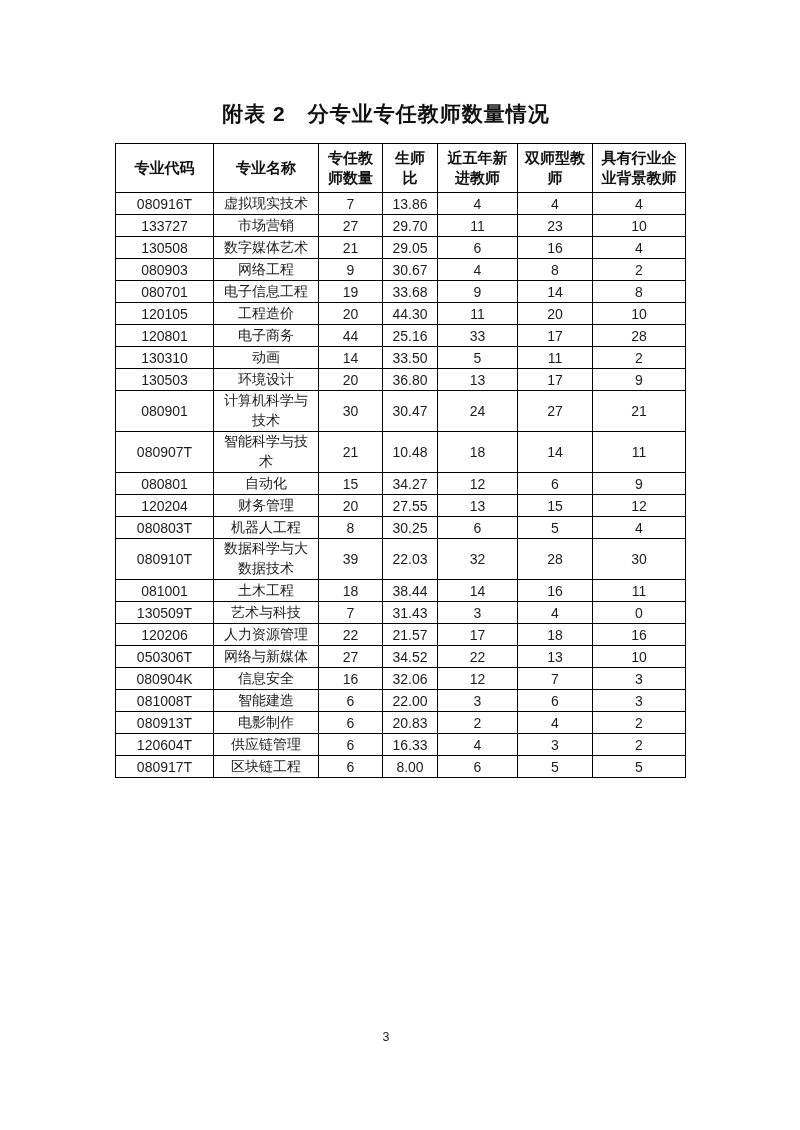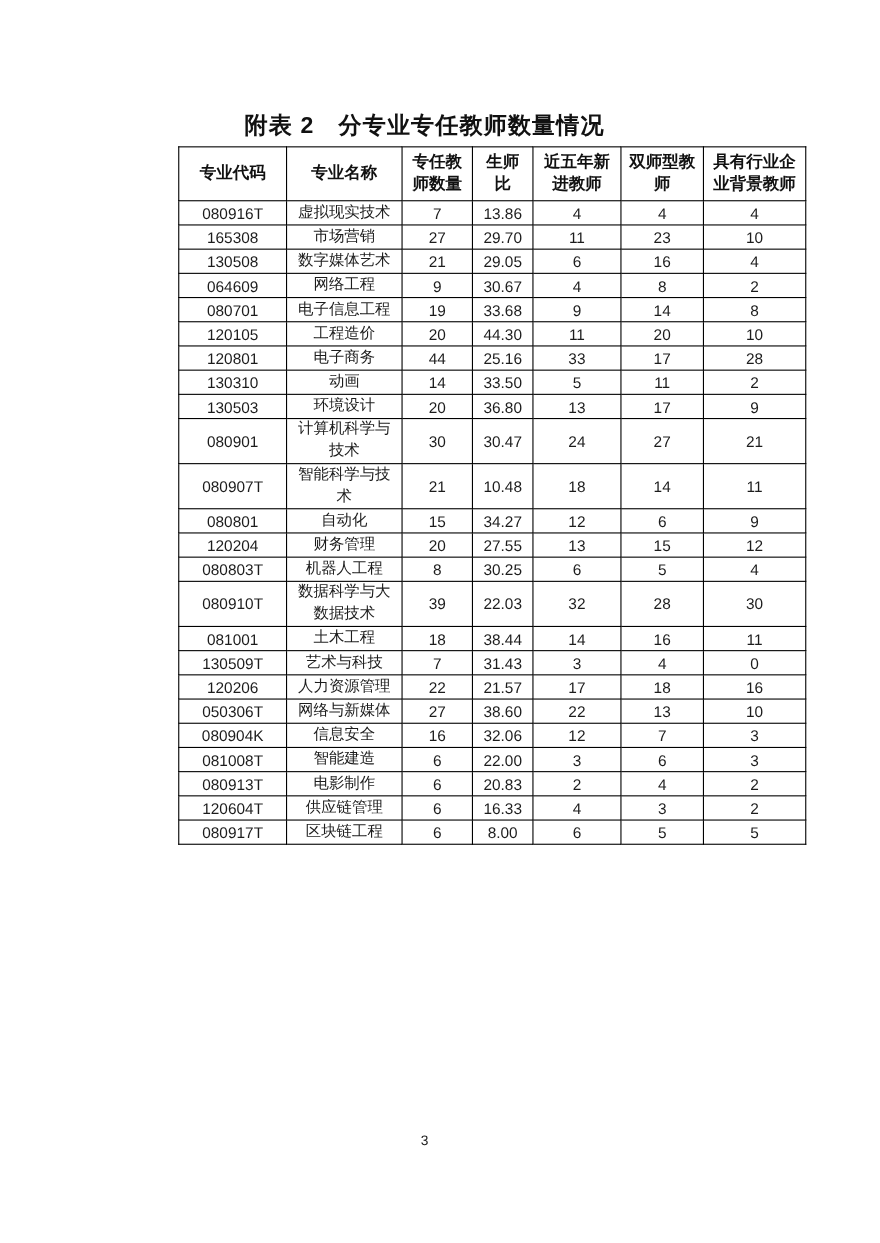--- a/index.html
+++ b/index.html
@@ -23,26 +23,25 @@
     right: 0;
     text-align: center;
     font-size: 21px;
     font-weight: bold;
     letter-spacing: 1px;
     color: #111111;
     white-space: pre;
   }
   table.data-table {
     position: absolute;
-    top: 133px;
+    top: 143px;
     left: 115px;
     width: 570px;
     border-collapse: collapse;
     table-layout: fixed;
-    margin-left: 47px;
   }
   table.data-table th,
   table.data-table td {
     border: 1px solid #000000;
     text-align: center;
     vertical-align: middle;
     padding: 0 2px;
     overflow: hidden;
   }
   table.data-table th {
@@ -116,39 +115,39 @@
         <tr>
           <td class="cell-code">080916T</td>
           <td class="cell-name">虚拟现实技术</td>
           <td class="cell-num">7</td>
           <td class="cell-num">13.86</td>
           <td class="cell-num">4</td>
           <td class="cell-num">4</td>
           <td class="cell-num">4</td>
         </tr>
         <tr>
-          <td class="cell-code">165308</td>
+          <td class="cell-code">133727</td>
           <td class="cell-name">市场营销</td>
           <td class="cell-num">27</td>
           <td class="cell-num">29.70</td>
           <td class="cell-num">11</td>
           <td class="cell-num">23</td>
           <td class="cell-num">10</td>
         </tr>
         <tr>
           <td class="cell-code">130508</td>
           <td class="cell-name">数字媒体艺术</td>
           <td class="cell-num">21</td>
           <td class="cell-num">29.05</td>
           <td class="cell-num">6</td>
           <td class="cell-num">16</td>
           <td class="cell-num">4</td>
         </tr>
         <tr>
-          <td class="cell-code">064609</td>
+          <td class="cell-code">080903</td>
           <td class="cell-name">网络工程</td>
           <td class="cell-num">9</td>
           <td class="cell-num">30.67</td>
           <td class="cell-num">4</td>
           <td class="cell-num">8</td>
           <td class="cell-num">2</td>
         </tr>
         <tr>
           <td class="cell-code">080701</td>
           <td class="cell-name">电子信息工程</td>
@@ -275,21 +274,21 @@
           <td class="cell-num">22</td>
           <td class="cell-num">21.57</td>
           <td class="cell-num">17</td>
           <td class="cell-num">18</td>
           <td class="cell-num">16</td>
         </tr>
         <tr>
           <td class="cell-code">050306T</td>
           <td class="cell-name">网络与新媒体</td>
           <td class="cell-num">27</td>
-          <td class="cell-num">38.60</td>
+          <td class="cell-num">34.52</td>
           <td class="cell-num">22</td>
           <td class="cell-num">13</td>
           <td class="cell-num">10</td>
         </tr>
         <tr>
           <td class="cell-code">080904K</td>
           <td class="cell-name">信息安全</td>
           <td class="cell-num">16</td>
           <td class="cell-num">32.06</td>
           <td class="cell-num">12</td>

